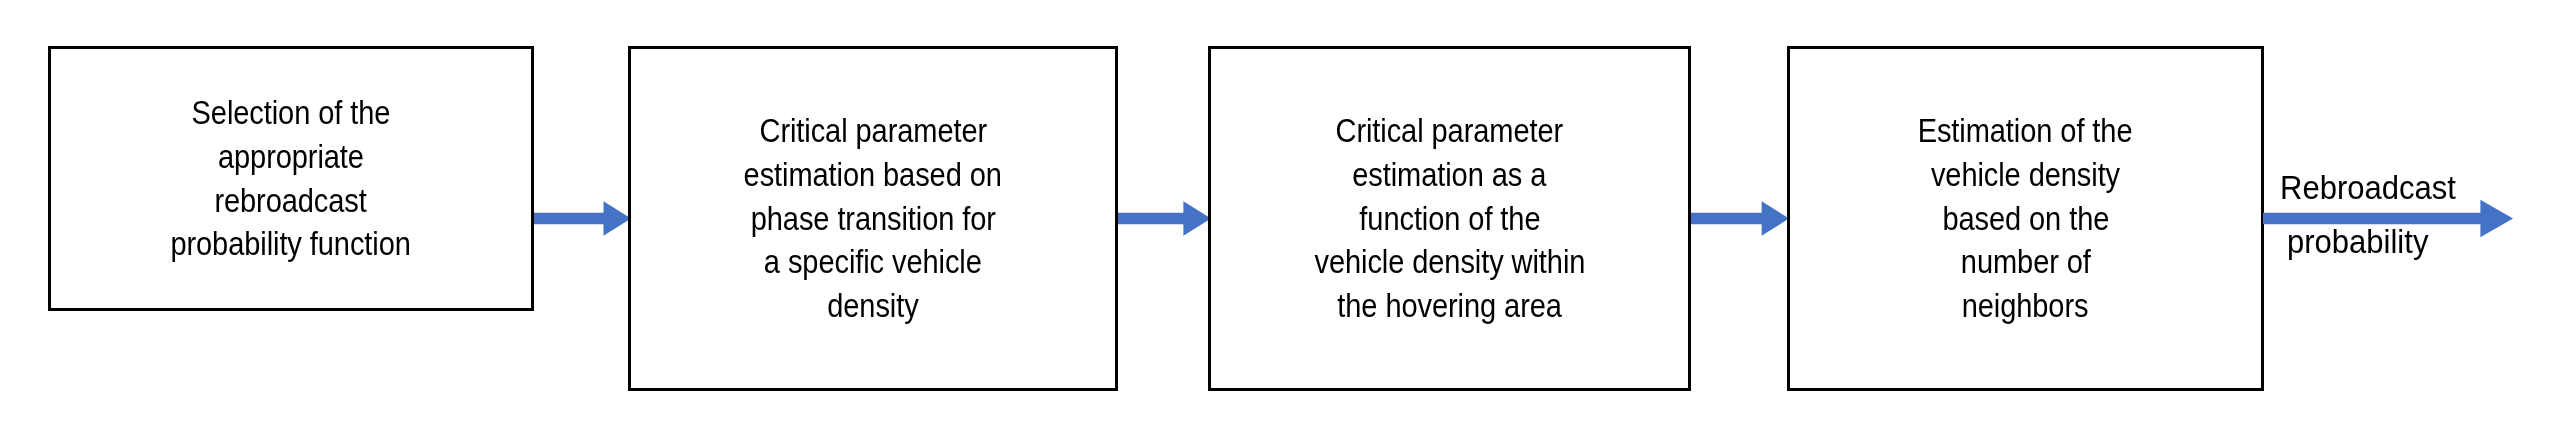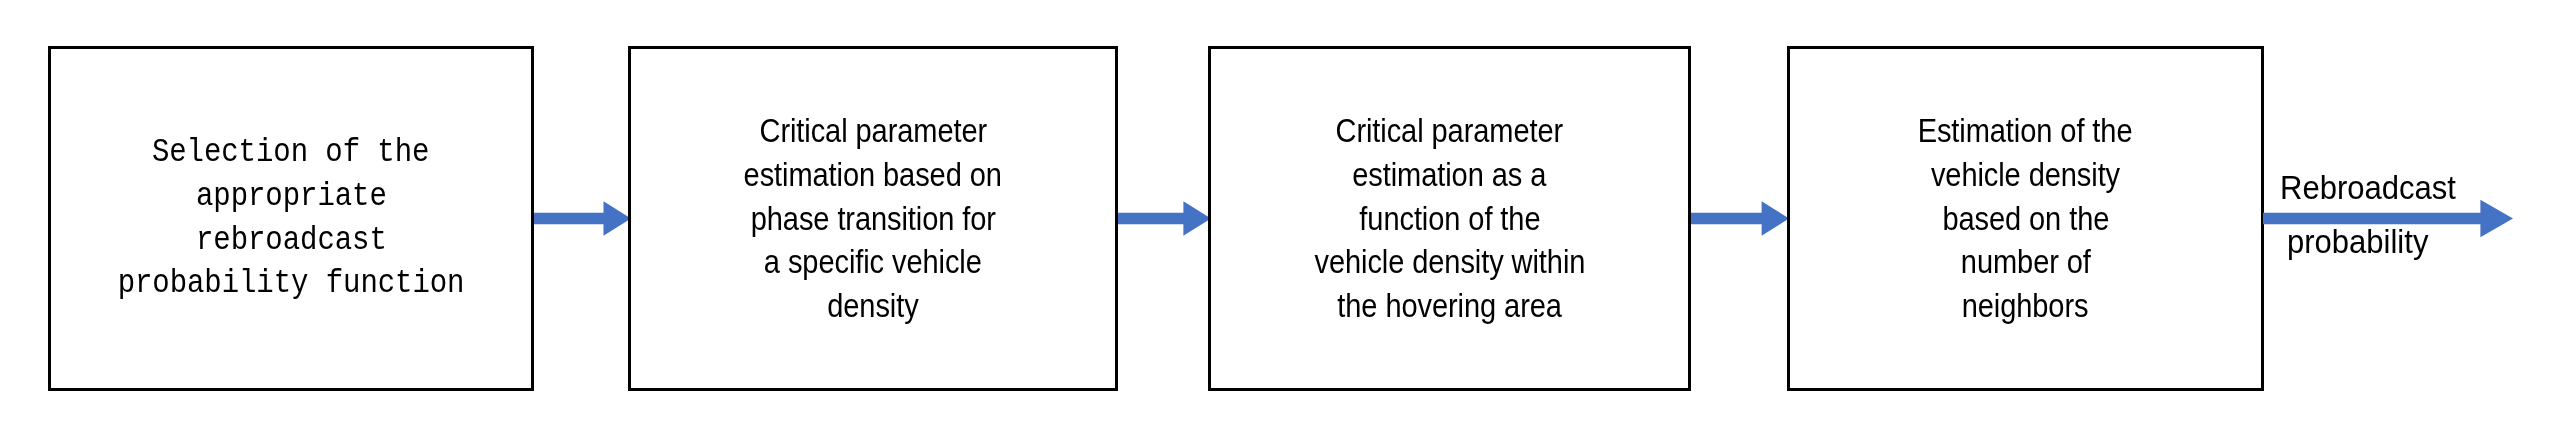--- a/index.html
+++ b/index.html
@@ -39,21 +39,21 @@
     font-stretch: condensed;
     padding: 2.9px 4.3px;
   }
   .process-box .line {
     display: block;
     white-space: nowrap;
     transform: scaleX(0.88);
     transform-origin: center center;
   }
 
-  #box-1 { left: 48px;   top: 46px; width: 486px; height: 345px; font-family: Liberation Mono, monospace; }
+  #box-1 { left: 48px;   top: 46px; width: 486px; height: 265px; }
   #box-2 { left: 628px;  top: 46px; width: 490px; height: 345px; }
   #box-3 { left: 1208px; top: 46px; width: 483px; height: 345px; }
   #box-4 { left: 1787px; top: 46px; width: 477px; height: 345px; text-align: center; }
 
   
   .arrow {
     position: absolute;
     height: 43px;
     display: block;
   }

